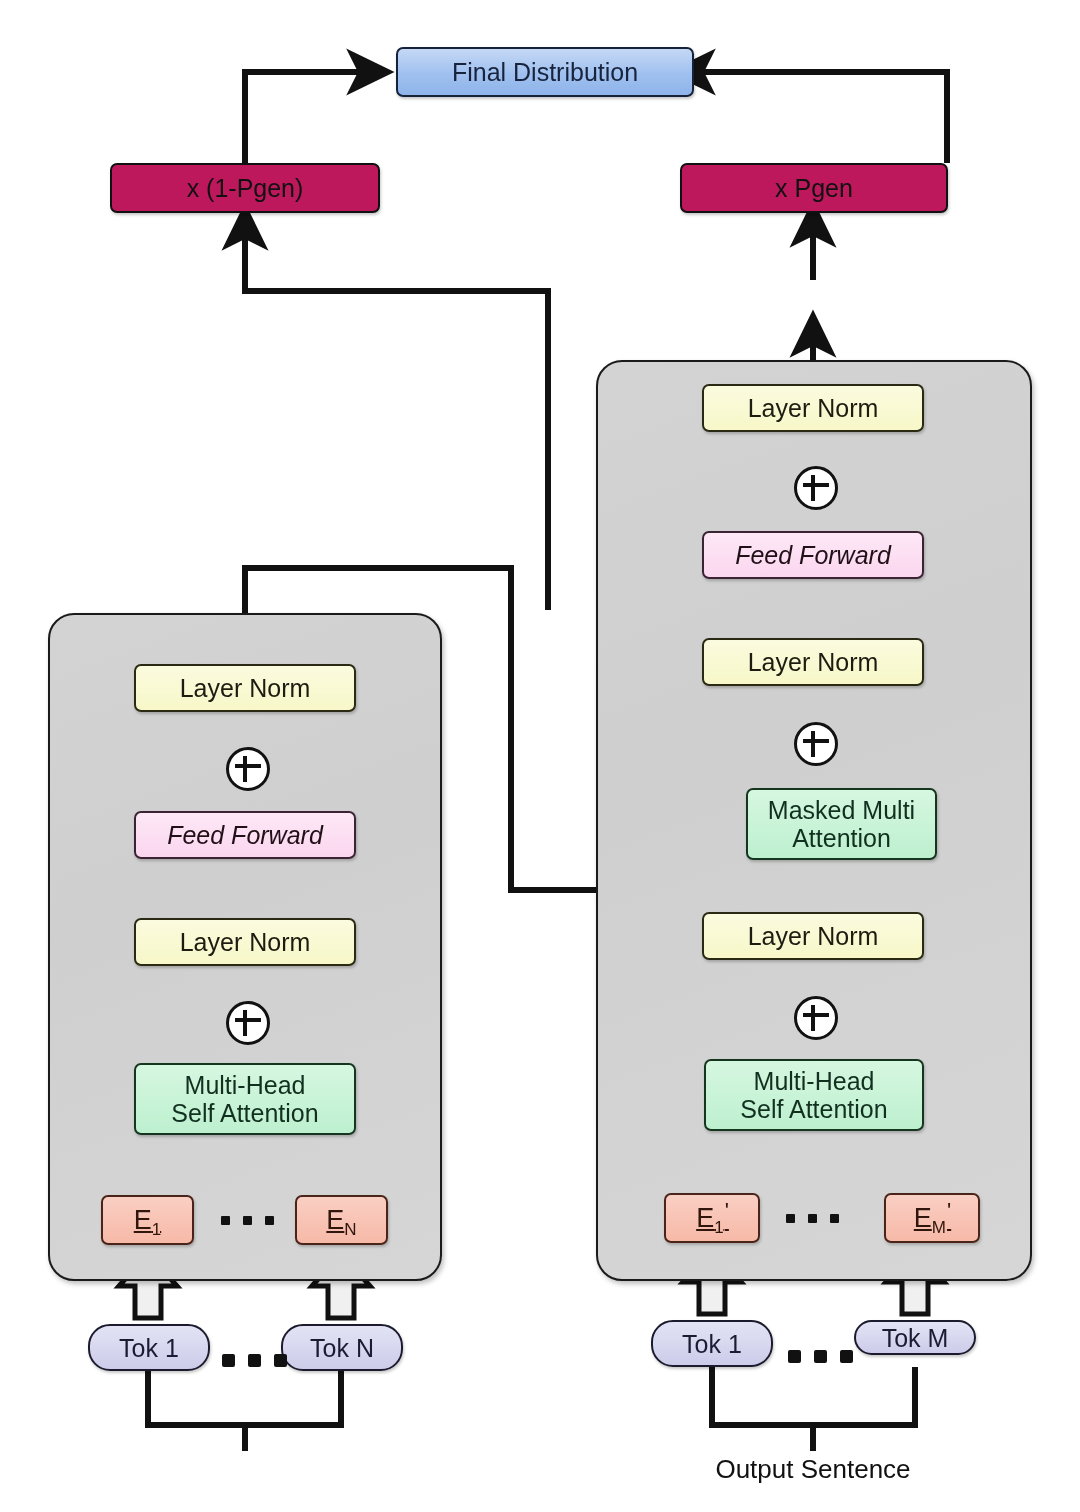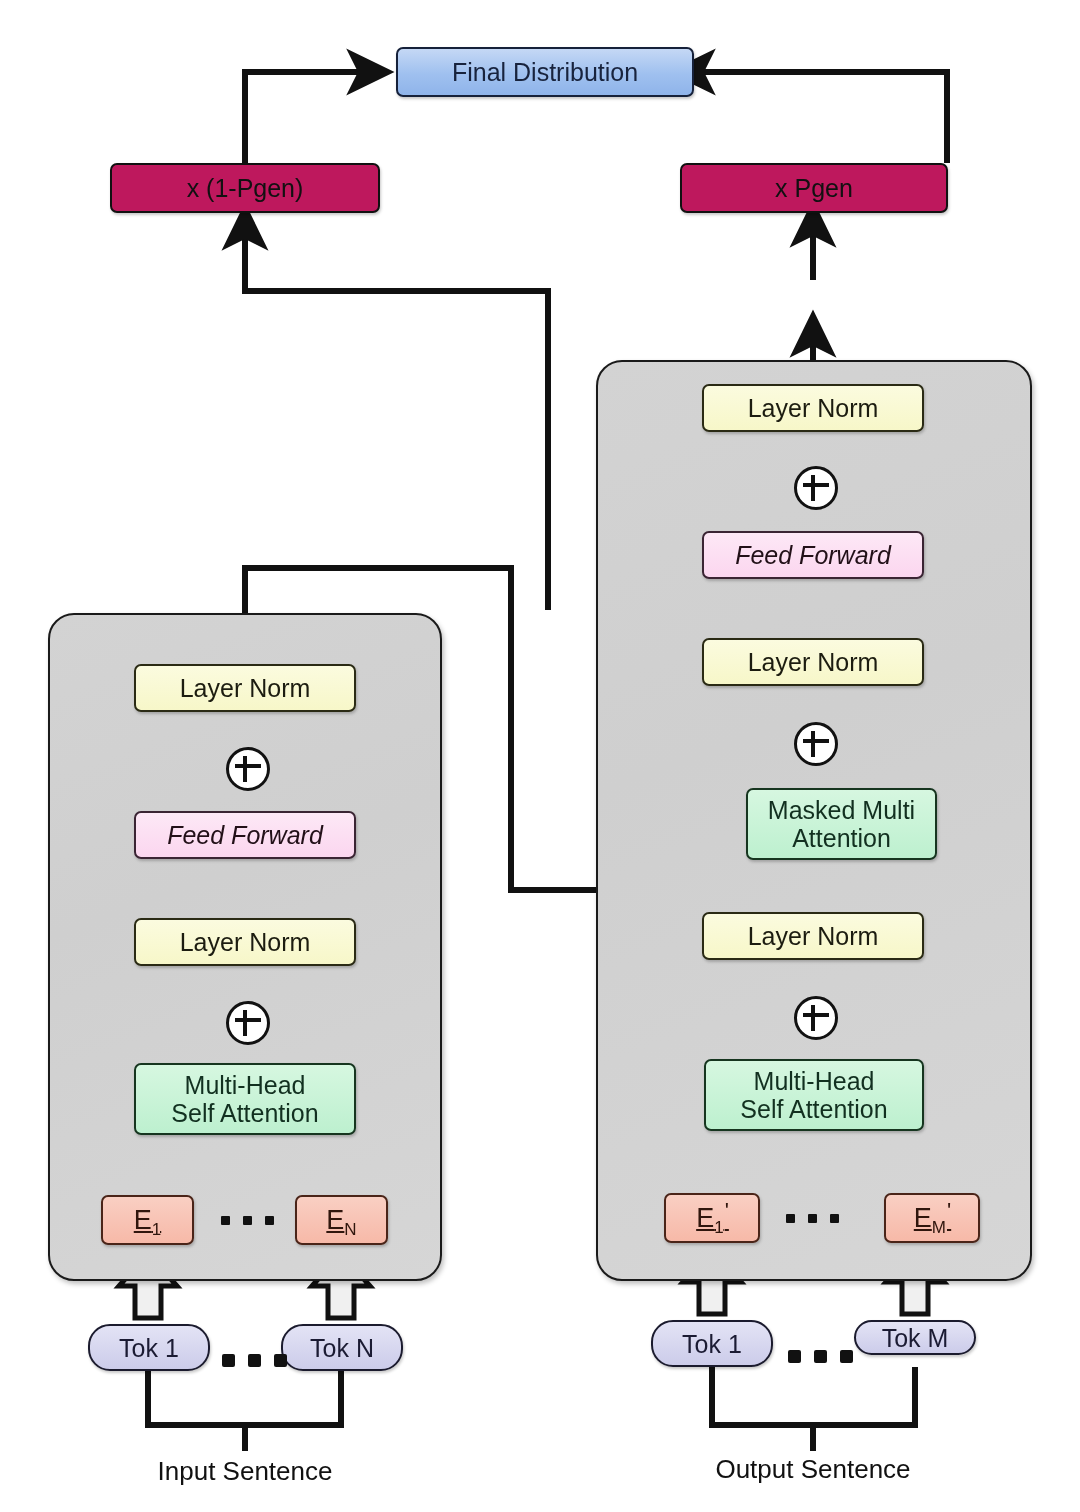--- a/index.html
+++ b/index.html
@@ -322,17 +322,14 @@
   </div>
   <div class="blk b-lav" style="left:281px; top:1324px; width:122px; height:47px;">
     <span>Tok N</span>
   </div>
   <div class="dots big" style="left:222px; top:1354px;">
     <i></i>
       <i></i>
       <i></i>
   </div>
 
-  <div class="caption" style="left:95px; top:1456px; width:300px;">
-    <span>Input Sentence</span>
-  </div>
 
 </div>
 
 </body></html>

